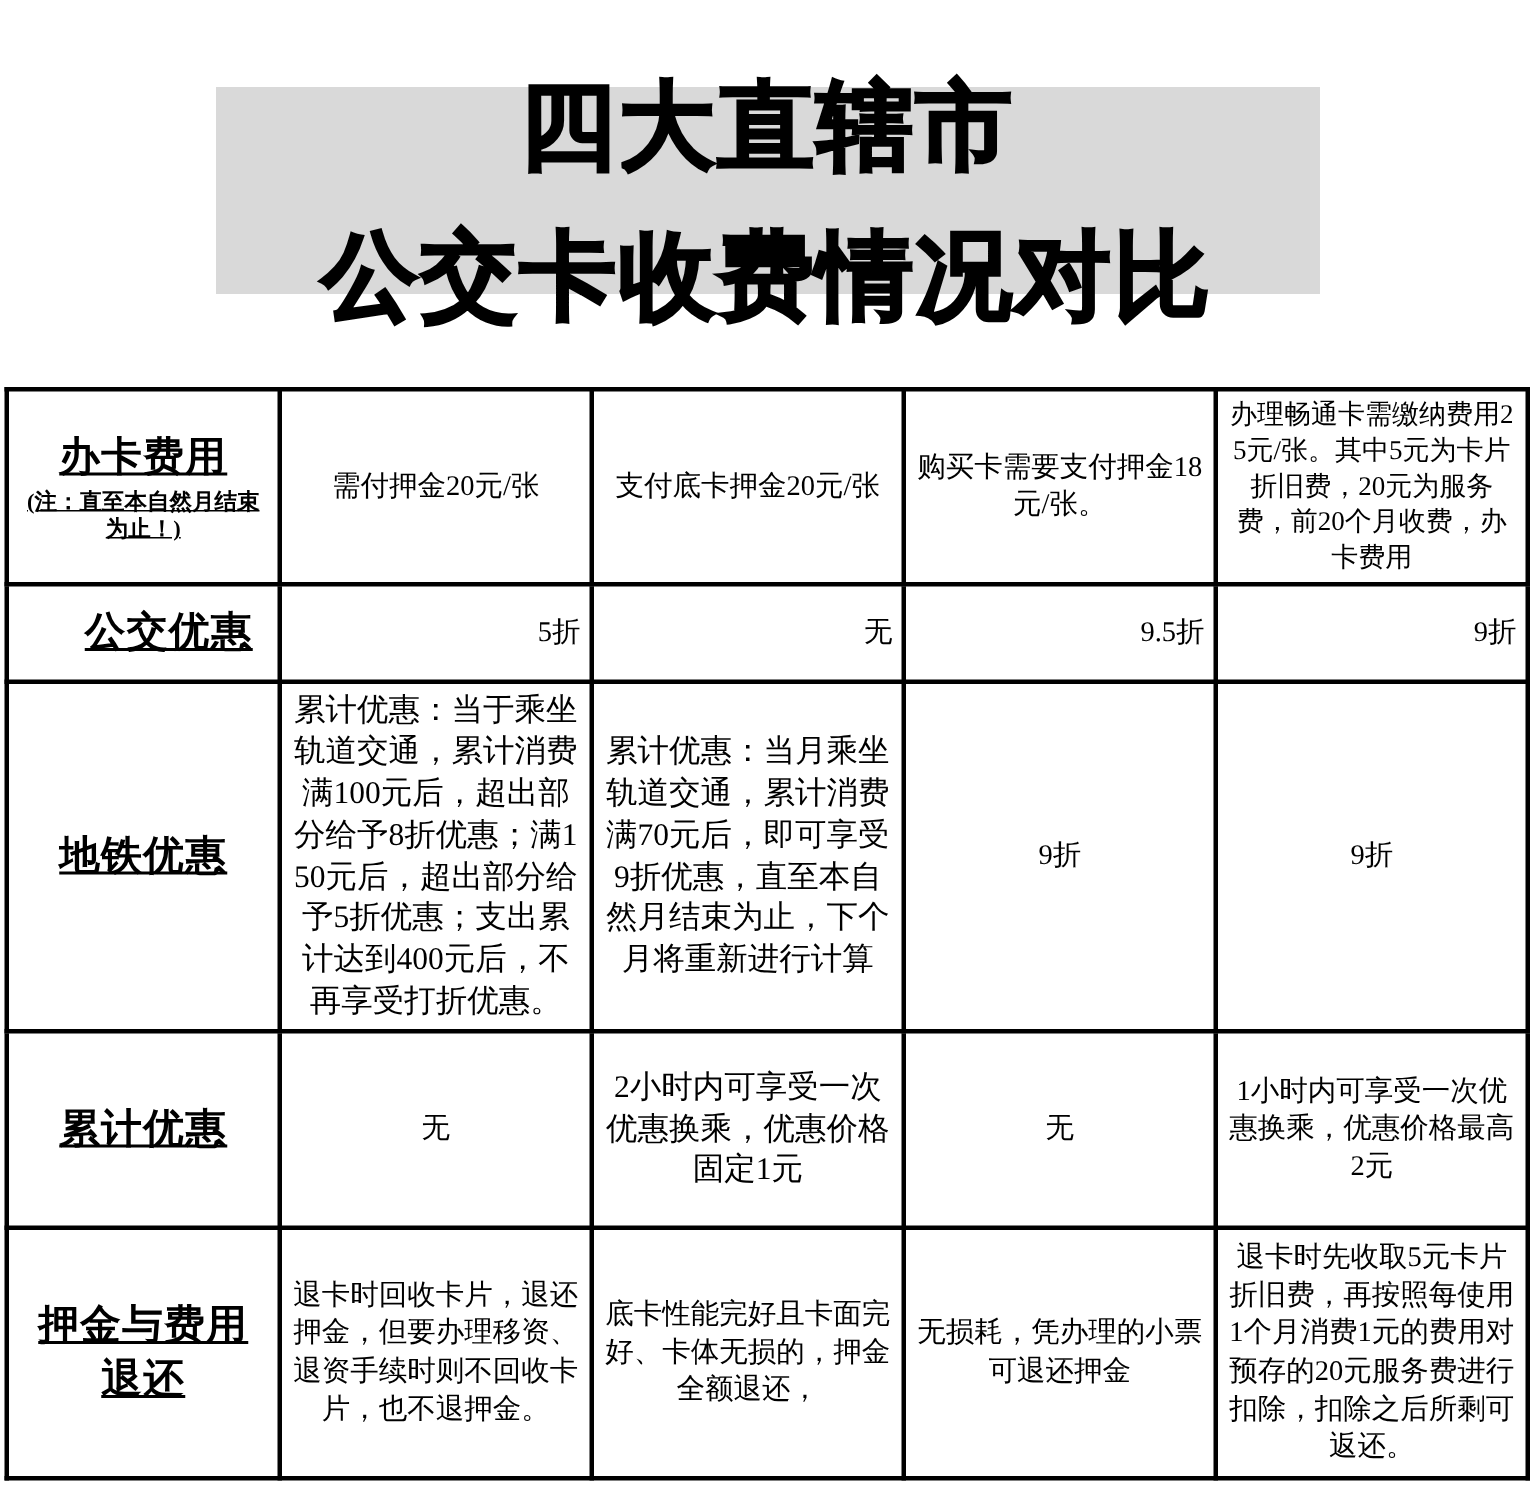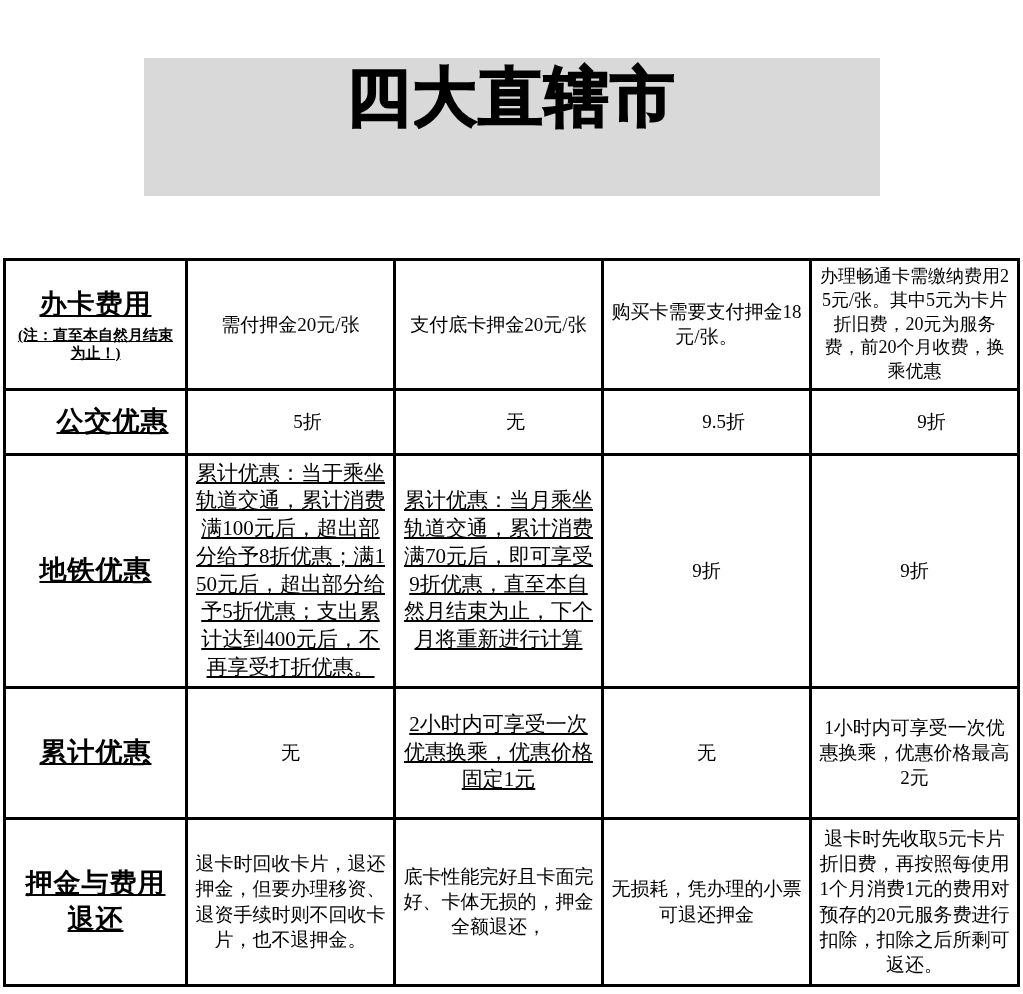--- a/index.html
+++ b/index.html
@@ -19,21 +19,21 @@
     width: 1023px;
     height: 994px;
     box-sizing: border-box;
   }
 
   
   .title-block {
     position: relative;
     width: 1023px;
     height: 258px;
-    padding-top: 34px;
+    padding-top: 22px;
     box-sizing: border-box;
   }
   .title-hl {
     position: absolute;
     left: 144px;
     top: 58px;
     width: 736px;
     height: 138px;
     background: #d9d9d9;
     z-index: 0;
@@ -109,60 +109,60 @@
   
   td.cell {
     font-size: 19px;
     line-height: 1.45;
   }
   td.cell.small {
     font-size: 18px;
   }
   td.cell.big {
     font-size: 21px;
-    text-decoration: underline;
   }
 
   
   tr.r-fee td { height: 112px; }
   tr.r-busdisc td { height: 54px; padding-left: 40px; }
-  tr.r-busdisc td.cell { font-size: 19px; }
+  tr.r-busdisc td.cell { font-size: 19px; text-align: right; }
   tr.r-metro td { height: 196px; }
   tr.r-transfer td { height: 120px; }
   tr.r-refund td { height: 156px; }
 </style>
 </head>
 <body>
 
 <div class="page">
 
   <div class="title-block">
     <div class="title-hl"></div>
     <div class="title-line title-line-1">四大直辖市</div>
+    <div class="title-line title-line-2">公交卡收费情况对比</div>
   </div>
 
   <table class="cmp">
     <colgroup>
       <col class="c-label">
       <col class="c-city">
       <col class="c-city">
       <col class="c-city">
       <col class="c-city">
     </colgroup>
     <tbody>
 
       <tr class="r-fee">
         <td class="rowlabel">
           <span>办卡费用</span>
           <span class="note">(注：直至本自然月结束为止！)</span>
         </td>
         <td class="cell">需付押金20元/张</td>
         <td class="cell">支付底卡押金20元/张</td>
         <td class="cell">购买卡需要支付押金18元/张。</td>
-        <td class="cell small">办理畅通卡需缴纳费用25元/张。其中5元为卡片折旧费，20元为服务费，前20个月收费，换乘优惠</td>
+        <td class="cell small">办理畅通卡需缴纳费用25元/张。其中5元为卡片折旧费，20元为服务费，前20个月收费，办卡费用</td>
       </tr>
 
       <tr class="r-busdisc">
         <td class="rowlabel">公交优惠</td>
         <td class="cell">5折</td>
         <td class="cell">无</td>
         <td class="cell">9.5折</td>
         <td class="cell">9折</td>
       </tr>
 

